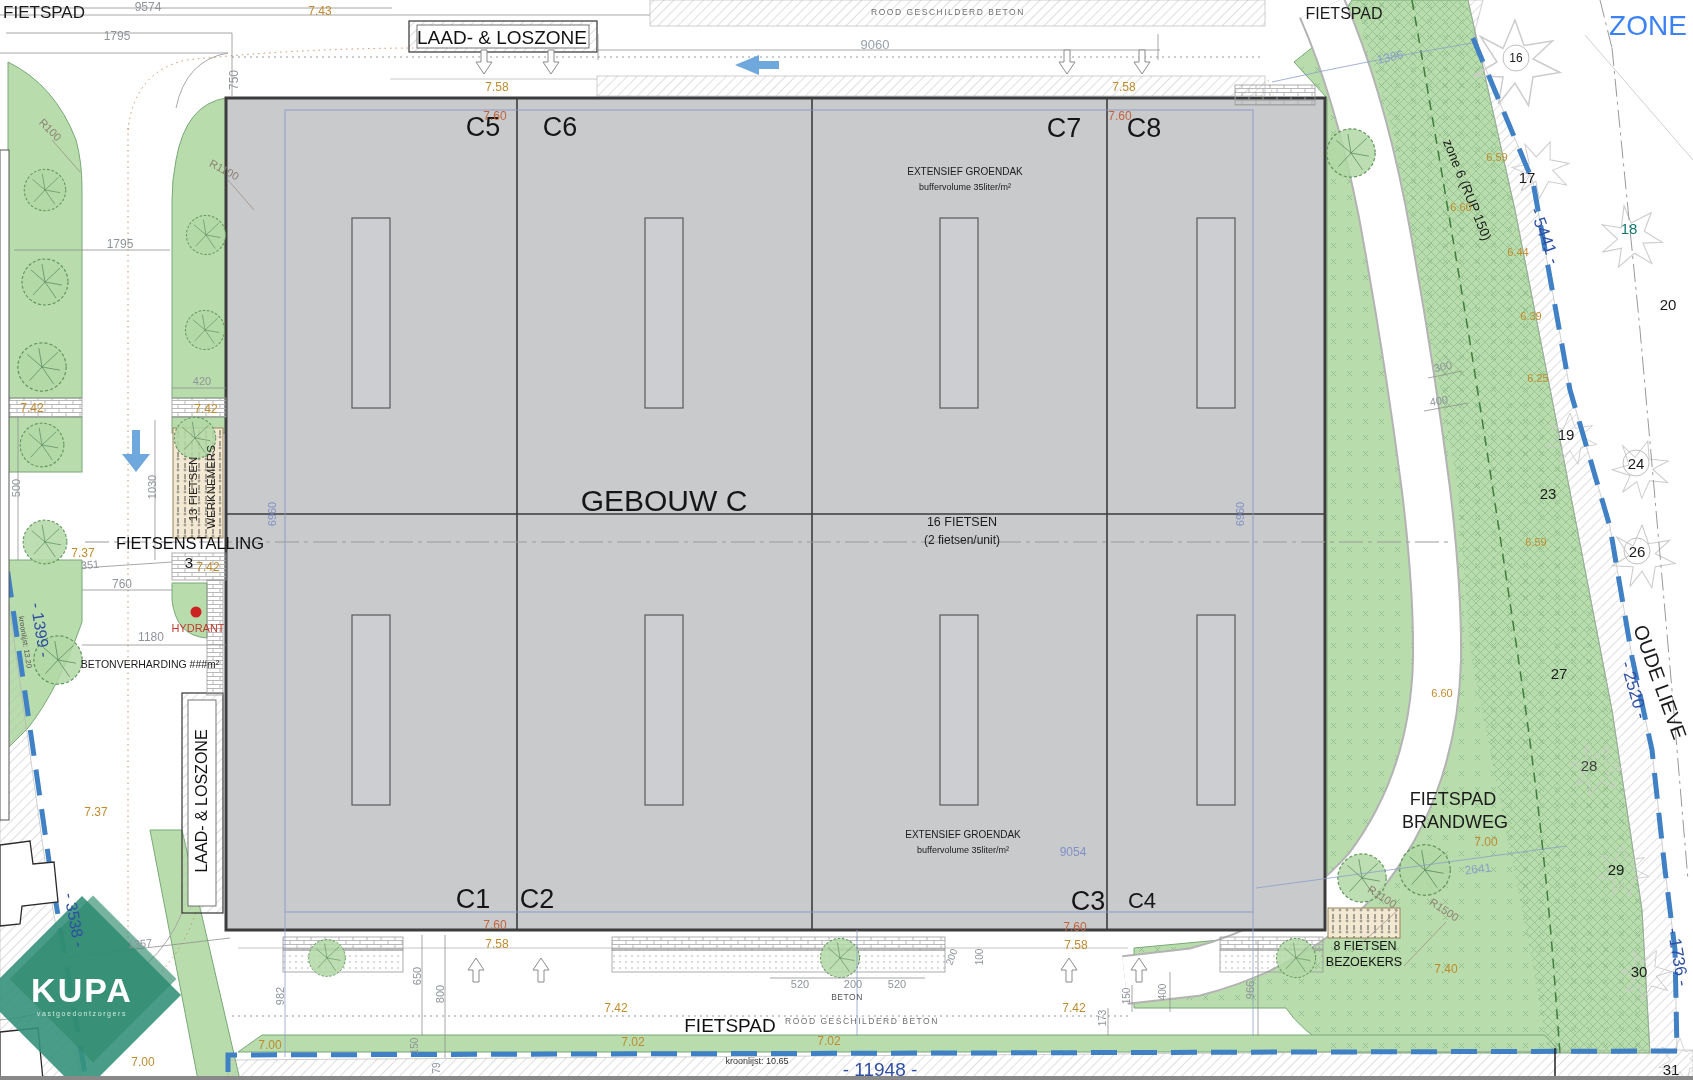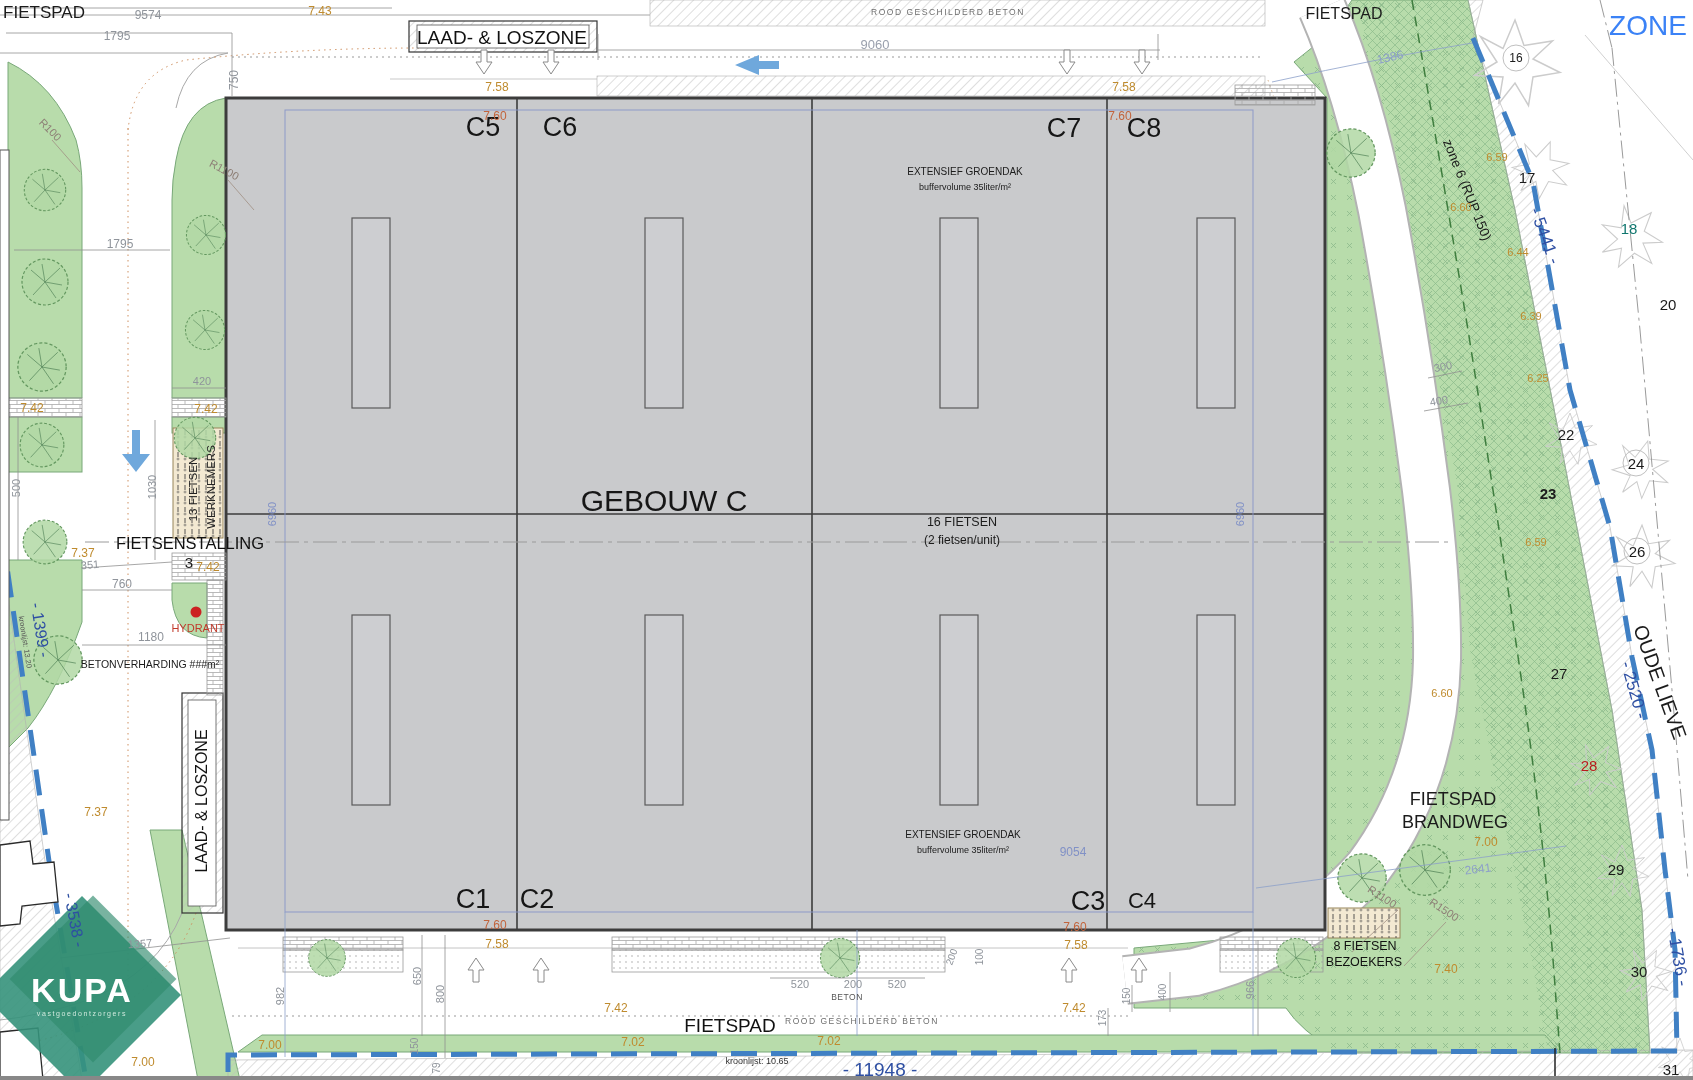--- a/index.html
+++ b/index.html
@@ -223,21 +223,21 @@
   </g>
 
   <g>
     <rect x="12" y="925" width="140" height="140" transform="rotate(45 82 995)" fill="#35927b" opacity="0.9"></rect>
     <rect x="34" y="920" width="118" height="118" transform="rotate(45 93 979)" fill="#2f8a6d" opacity="0.65"></rect>
   </g>
 </svg>
 
 <div id="labels-layer">
       <div class="lbl" style="left: 44px; top: 12px; font-size: 17px; color: rgb(27, 27, 27); transform: translate(-50%, -50%) rotate(0deg);">FIETSPAD</div>
-      <div class="lbl" style="left: 148px; top: 7px; font-size: 12px; color: rgb(143, 148, 155); transform: translate(-50%, -50%) rotate(0deg); margin-top: 8px;">9574</div>
+      <div class="lbl" style="left: 148px; top: 7px; font-size: 12px; color: rgb(143, 148, 155); transform: translate(-50%, -50%) rotate(0deg);">9574</div>
       <div class="lbl" style="left: 117px; top: 36px; font-size: 12px; color: rgb(143, 148, 155); transform: translate(-50%, -50%) rotate(0deg);">1795</div>
       <div class="lbl" style="left: 320px; top: 11px; font-size: 12px; color: rgb(191, 139, 46); transform: translate(-50%, -50%) rotate(0deg);">7.43</div>
       <div class="lbl" style="left: 234px; top: 80px; font-size: 12px; color: rgb(143, 148, 155); transform: translate(-50%, -50%) rotate(-90deg);">750</div>
       <div class="lbl" style="left: 502px; top: 37px; font-size: 19px; color: rgb(17, 17, 17); transform: translate(-50%, -50%) rotate(0deg);">LAAD- &amp; LOSZONE</div>
       <div class="lbl" style="left: 875px; top: 44px; font-size: 13px; color: rgb(154, 160, 173); transform: translate(-50%, -50%) rotate(0deg);">9060</div>
       <div class="lbl" style="left: 948px; top: 12px; font-size: 8.5px; color: rgb(110, 110, 110); transform: translate(-50%, -50%) rotate(0deg); letter-spacing: 1.5px;">ROOD GESCHILDERD BETON</div>
       <div class="lbl" style="left: 1344px; top: 14px; font-size: 16px; color: rgb(27, 27, 27); transform: translate(-50%, -50%) rotate(0deg);">FIETSPAD</div>
       <div class="lbl" style="left: 1648px; top: 26px; font-size: 28px; color: #3b82f6; transform: translate(-50%, -50%) rotate(0deg);">ZONE</div>
       <div class="lbl" style="left: 1390px; top: 57px; font-size: 12px; color: rgb(140, 159, 201); transform: translate(-50%, -50%) rotate(-13deg);">1386</div>
       <div class="lbl" style="left: 1516px; top: 58px; font-size: 12px; color: rgb(27, 27, 27); transform: translate(-50%, -50%) rotate(0deg);">16</div>
@@ -246,30 +246,30 @@
       <div class="lbl" style="left: 1527px; top: 177px; font-size: 15px; color: rgb(27, 27, 27); transform: translate(-50%, -50%) rotate(0deg); text-align: center;">17</div>
       <div class="lbl" style="left: 1497px; top: 157px; font-size: 11px; color: rgb(191, 139, 46); transform: translate(-50%, -50%) rotate(0deg);">6.59</div>
       <div class="lbl" style="left: 1461px; top: 207px; font-size: 11px; color: rgb(191, 139, 46); transform: translate(-50%, -50%) rotate(0deg);">6.60</div>
       <div class="lbl" style="left: 1518px; top: 252px; font-size: 11px; color: rgb(191, 139, 46); transform: translate(-50%, -50%) rotate(0deg);">6.44</div>
       <div class="lbl" style="left: 1629px; top: 228px; font-size: 15px; color: #0f766e; transform: translate(-50%, -50%) rotate(0deg);">18</div>
       <div class="lbl" style="left: 1531px; top: 316px; font-size: 11px; color: rgb(191, 139, 46); transform: translate(-50%, -50%) rotate(0deg);">6.39</div>
       <div class="lbl" style="left: 1668px; top: 304px; font-size: 15px; color: rgb(27, 27, 27); transform: translate(-50%, -50%) rotate(0deg);">20</div>
       <div class="lbl" style="left: 1538px; top: 378px; font-size: 11px; color: rgb(191, 139, 46); transform: translate(-50%, -50%) rotate(0deg);">6.25</div>
       <div class="lbl" style="left: 1443px; top: 367px; font-size: 11px; color: rgb(143, 148, 155); transform: translate(-50%, -50%) rotate(-12deg);">300</div>
       <div class="lbl" style="left: 1439px; top: 401px; font-size: 11px; color: rgb(143, 148, 155); transform: translate(-50%, -50%) rotate(-10deg);">400</div>
-      <div class="lbl" style="left: 1566px; top: 434px; font-size: 15px; color: rgb(27, 27, 27); transform: translate(-50%, -50%) rotate(0deg);">22</div>
-      <div class="lbl" style="left: 1548px; top: 493px; font-size: 15px; color: rgb(27, 27, 27); transform: translate(-50%, -50%) rotate(0deg); font-weight: bold;">23</div>
+      <div class="lbl" style="left: 1566px; top: 434px; font-size: 15px; color: rgb(27, 27, 27); transform: translate(-50%, -50%) rotate(0deg);">19</div>
+      <div class="lbl" style="left: 1548px; top: 493px; font-size: 15px; color: rgb(27, 27, 27); transform: translate(-50%, -50%) rotate(0deg);">23</div>
       <div class="lbl" style="left: 1636px; top: 463px; font-size: 15px; color: rgb(27, 27, 27); transform: translate(-50%, -50%) rotate(0deg);">24</div>
       <div class="lbl" style="left: 1536px; top: 542px; font-size: 11px; color: rgb(191, 139, 46); transform: translate(-50%, -50%) rotate(0deg);">6.59</div>
       <div class="lbl" style="left: 1637px; top: 551px; font-size: 15px; color: rgb(27, 27, 27); transform: translate(-50%, -50%) rotate(0deg);">26</div>
       <div class="lbl" style="left: 1559px; top: 673px; font-size: 15px; color: rgb(27, 27, 27); transform: translate(-50%, -50%) rotate(0deg);">27</div>
       <div class="lbl" style="left: 1442px; top: 693px; font-size: 11px; color: rgb(191, 139, 46); transform: translate(-50%, -50%) rotate(0deg);">6.60</div>
       <div class="lbl" style="left: 1660px; top: 682px; font-size: 20px; color: rgb(27, 27, 27); transform: translate(-50%, -50%) rotate(70deg);">OUDE LIEVE</div>
       <div class="lbl" style="left: 1634px; top: 690px; font-size: 17px; color: rgb(46, 79, 163); transform: translate(-50%, -50%) rotate(74deg);">- 2520 -</div>
-      <div class="lbl" style="left: 1589px; top: 765px; font-size: 15px; color: #b91c1c; transform: translate(-50%, -50%) rotate(0deg);">28</div>
+      <div class="lbl" style="left: 1589px; top: 765px; font-size: 15px; color: #404040; transform: translate(-50%, -50%) rotate(0deg);">28</div>
       <div class="lbl" style="left: 1453px; top: 799px; font-size: 18px; color: rgb(27, 27, 27); transform: translate(-50%, -50%) rotate(0deg);">FIETSPAD</div>
       <div class="lbl" style="left: 1455px; top: 822px; font-size: 18px; color: rgb(27, 27, 27); transform: translate(-50%, -50%) rotate(0deg);">BRANDWEG</div>
       <div class="lbl" style="left: 1486px; top: 842px; font-size: 12px; color: rgb(191, 139, 46); transform: translate(-50%, -50%) rotate(0deg);">7.00</div>
       <div class="lbl" style="left: 1478px; top: 869px; font-size: 12px; color: rgb(140, 159, 201); transform: translate(-50%, -50%) rotate(-7deg);">2641</div>
       <div class="lbl" style="left: 1616px; top: 869px; font-size: 15px; color: rgb(27, 27, 27); transform: translate(-50%, -50%) rotate(0deg);">29</div>
       <div class="lbl" style="left: 1382px; top: 897px; font-size: 11px; color: rgb(141, 127, 118); transform: translate(-50%, -50%) rotate(33deg);">R1100</div>
       <div class="lbl" style="left: 1444px; top: 910px; font-size: 11px; color: rgb(141, 127, 118); transform: translate(-50%, -50%) rotate(33deg);">R1500</div>
       <div class="lbl" style="left: 1446px; top: 969px; font-size: 12px; color: rgb(191, 139, 46); transform: translate(-50%, -50%) rotate(0deg);">7.40</div>
       <div class="lbl" style="left: 1639px; top: 971px; font-size: 15px; color: rgb(27, 27, 27); transform: translate(-50%, -50%) rotate(0deg);">30</div>
       <div class="lbl" style="left: 1678px; top: 957px; font-size: 17px; color: rgb(46, 79, 163); transform: translate(-50%, -50%) rotate(80deg);">- 1736 -</div>

